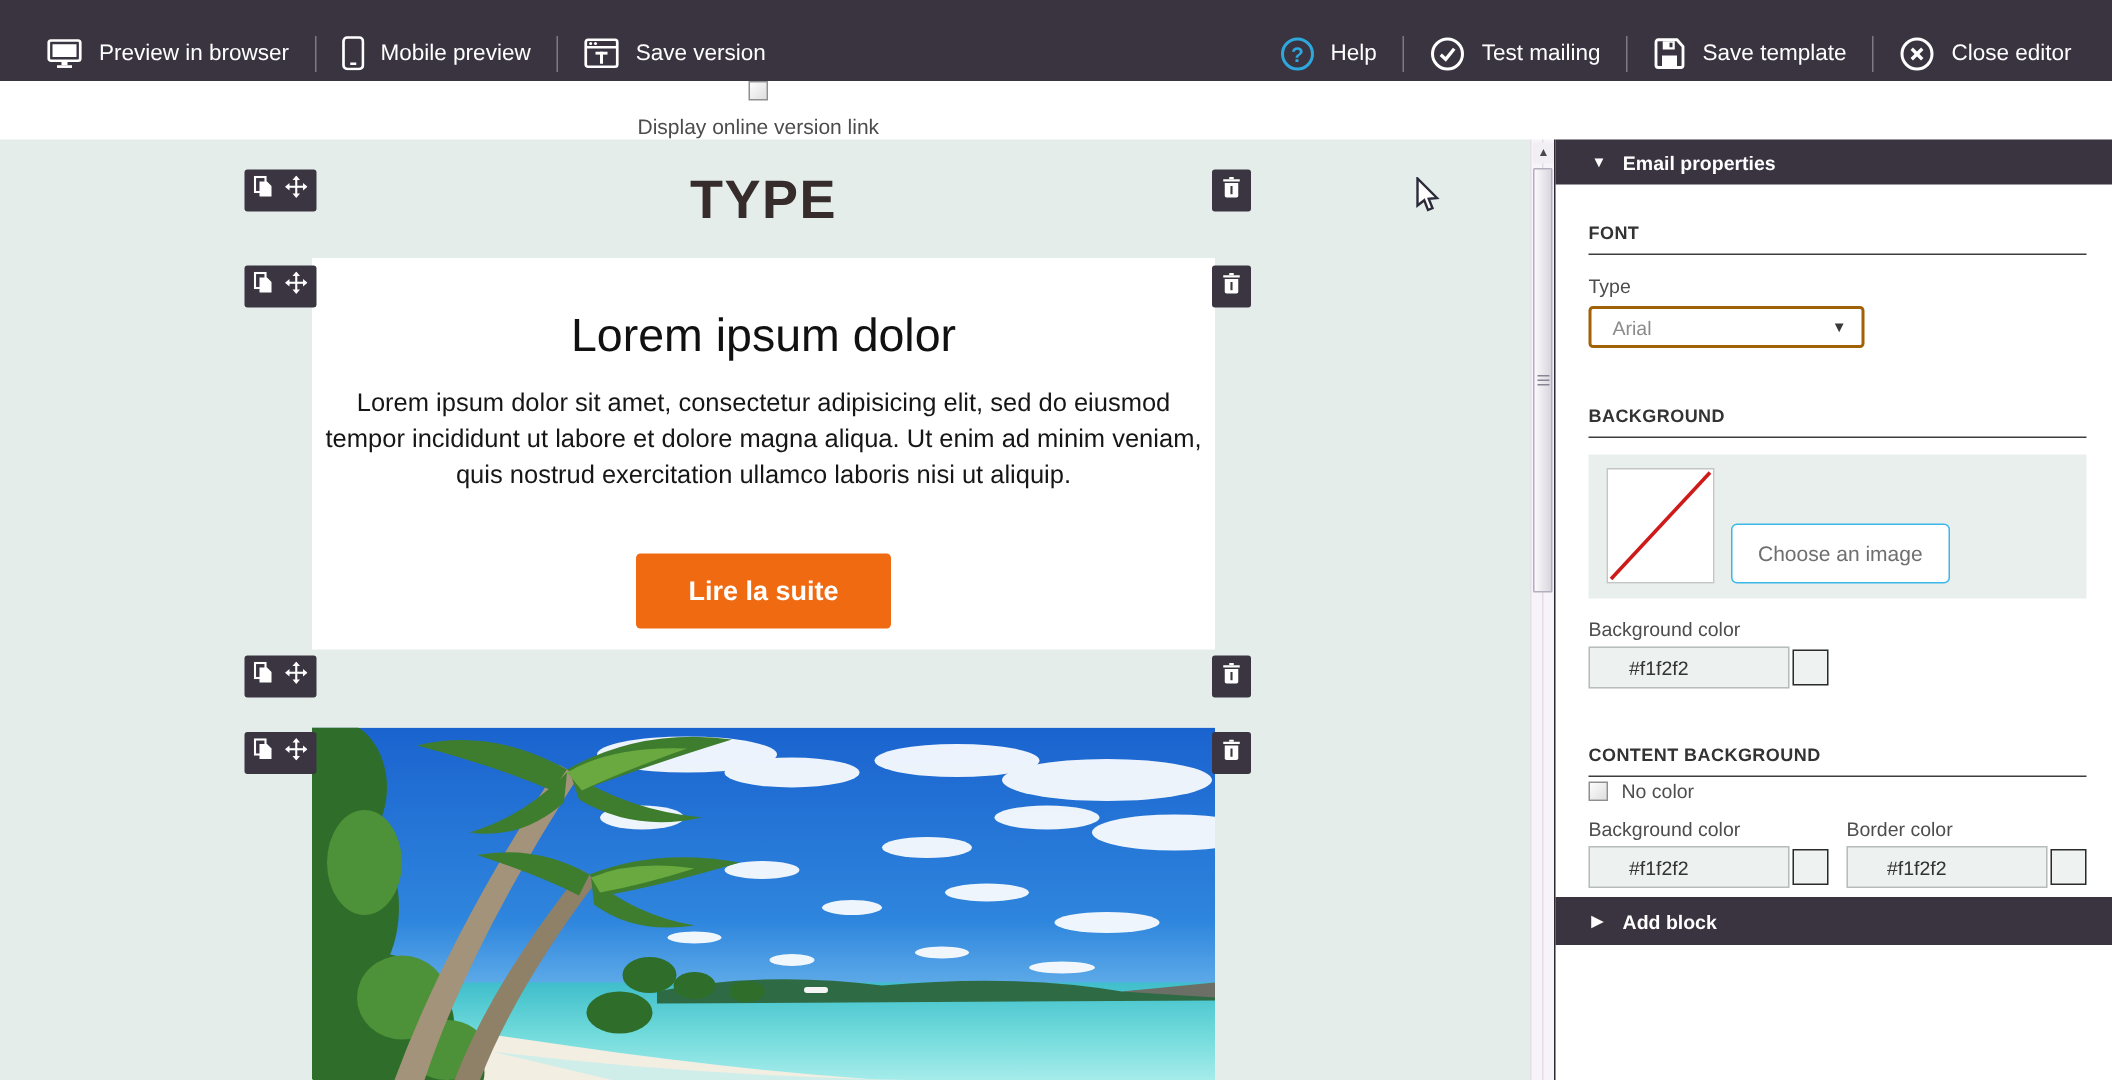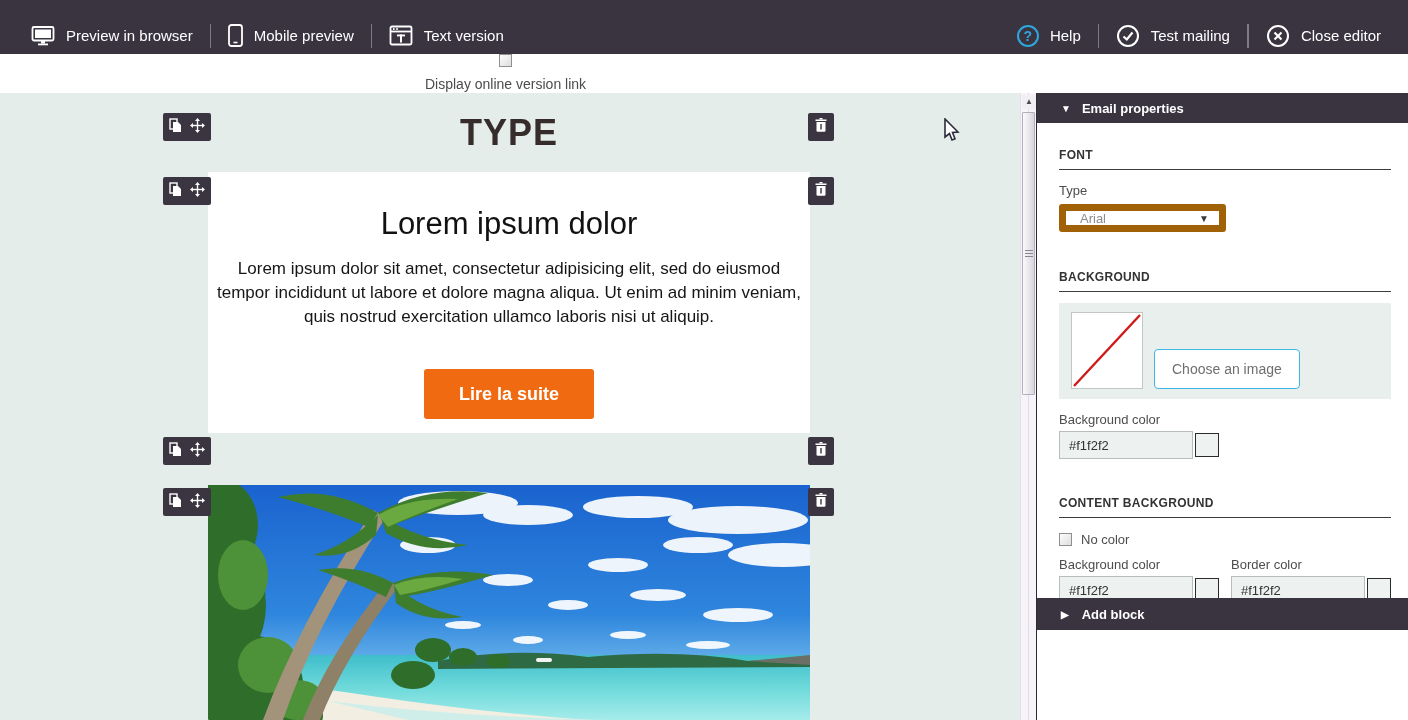--- a/index.html
+++ b/index.html
@@ -69,38 +69,38 @@
   .sidebar { position:absolute; top:93px; left:1036px; width:372px; height:627px;
     background:#fff; border-left:1px solid #2d2933; }
   .panel-head { position:absolute; left:0; top:0; width:100%; height:30px; background:#393440;
     color:#fff; display:flex; align-items:center; gap:11px; padding-left:24px; font-size:13px;
     font-weight:bold; cursor:pointer; }
   .tri { font-size:10px; color:#fff; }
   .sb-content { position:absolute; left:22px; top:30px; width:332px; }
   .sec-title { margin-top:25px; padding-bottom:7px; border-bottom:1px solid #3d3d3d;
     font-size:12px; font-weight:bold; color:#333; letter-spacing:.3px; }
   .fld-label { margin-top:13px; font-size:13px; color:#4d4d4d; }
-  .dropdown { margin-top:6px; width:167px; height:28px; border:7px solid #a16207;
+  .dropdown { margin-top:6px; width:184px; height:28px; border:2px solid #a16207;
     border-radius:3px; background:#fff; display:flex; align-items:center; cursor:pointer; }
   .dropdown .dd-val { padding-left:14px; font-size:13px; color:#8b8b8b; flex:1; }
   .dropdown .dd-caret { padding-right:10px; font-size:10px; color:#3a3a3a; }
   .img-panel { margin-top:11px; width:332px; height:96px; background:#e8efec;
     display:flex; align-items:flex-end; padding:10px 12px; gap:11px; }
   .no-img { width:72px; height:77px; background:#fff; border:1px solid #c2c7c5;
     position:relative; overflow:hidden; }
   .no-img svg { position:absolute; top:0; left:0; }
   .choose-btn { height:40px; padding:0 17px; background:#fff; border:1px solid #3cb7e8;
     border-radius:4px; color:#6f6f6f; font-size:14px; cursor:pointer;
     font-family:"Liberation Sans", sans-serif; }
   .color-row { margin-top:4px; display:flex; align-items:center; gap:2px; }
   .hexinput { width:134px; height:28px; background:#edf1ef; border:1px solid #b7beba;
-    font-size:13px; color:#333; padding-left:9px; font-family:"Liberation Sans", sans-serif; }
+    font-size:13px; color:#333; padding-left:26px; font-family:"Liberation Sans", sans-serif; }
   .swatch { width:24px; height:24px; background:#eef2f0; border:1px solid #2b2b2b;
     cursor:pointer; }
-  .chk-row { margin-top:14px; display:flex; align-items:center; gap:9px; font-size:13px;
+  .chk-row { margin-top:2px; display:flex; align-items:center; gap:9px; font-size:13px;
     color:#4d4d4d; }
   .two-col { display:flex; justify-content:space-between; }
   .col { width:160px; }
   .addblock { position:absolute; left:0; top:505px; width:100%; height:32px; background:#393440;
     color:#fff; display:flex; align-items:center; gap:13px; padding-left:24px; font-size:13px;
     font-weight:bold; cursor:pointer; }
 
   .cursor { position:absolute; left:941px; top:118px; z-index:99; pointer-events:none; }
 </style>
 </head>
@@ -134,40 +134,51 @@
       <span>
         <svg width="24" height="21" viewBox="0 0 24 21">
             <rect x="1.5" y="1.5" width="21" height="18" rx="1.5" fill="none" stroke="#fff" stroke-width="1.8"></rect>
             <line x1="1.5" y1="6.5" x2="22.5" y2="6.5" stroke="#fff" stroke-width="1.8"></line>
             <circle cx="4.8" cy="4" r="1" fill="#fff"></circle>
             <circle cx="8" cy="4" r="1" fill="#fff"></circle>
             <rect x="8" y="9.5" width="8" height="1.9" fill="#fff"></rect>
             <rect x="11" y="9.5" width="2" height="8" fill="#fff"></rect>
           </svg>
       </span>
-      <span>Text version</span>
+      <span>Save version</span>
     </div>
   </div>
 
   <div class="tb-group tb-right">
     <div class="tb-item">
       <span class="help-q">?</span>
       <span>Help</span>
     </div>
     <div class="tb-sep"></div>
     <div class="tb-item">
       <span>
         <svg width="24" height="24" viewBox="0 0 24 24">
             <circle cx="12" cy="12" r="10" fill="none" stroke="#fff" stroke-width="2"></circle>
             <polyline points="7.5,12.5 10.8,15.5 16.5,8.5" fill="none" stroke="#fff" stroke-width="2.2"></polyline>
           </svg>
       </span>
       <span>Test mailing</span>
     </div>
     <div class="tb-sep"></div>
+    <div class="tb-item">
+      <span>
+        <svg width="22" height="22" viewBox="0 0 22 22">
+            <path d="M2 3 a1.5 1.5 0 0 1 1.5 -1.5 H16 L20 6 V18.5 a1.5 1.5 0 0 1 -1.5 1.5 H3.5 A1.5 1.5 0 0 1 2 18.5 Z" fill="none" stroke="#fff" stroke-width="1.9"></path>
+            <rect x="6.5" y="2.5" width="8" height="5.5" fill="#fff"></rect>
+            <rect x="11" y="3.5" width="2" height="3" fill="#393440"></rect>
+            <rect x="6" y="12" width="10" height="7" fill="#fff"></rect>
+          </svg>
+      </span>
+      <span>Save template</span>
+    </div>
     <div class="tb-sep"></div>
     <div class="tb-item">
       <span>
         <svg width="24" height="24" viewBox="0 0 24 24">
             <circle cx="12" cy="12" r="10" fill="none" stroke="#fff" stroke-width="2"></circle>
             <line x1="8.5" y1="8.5" x2="15.5" y2="15.5" stroke="#fff" stroke-width="2.2"></line>
             <line x1="15.5" y1="8.5" x2="8.5" y2="15.5" stroke="#fff" stroke-width="2.2"></line>
           </svg>
       </span>
       <span>Close editor</span>

